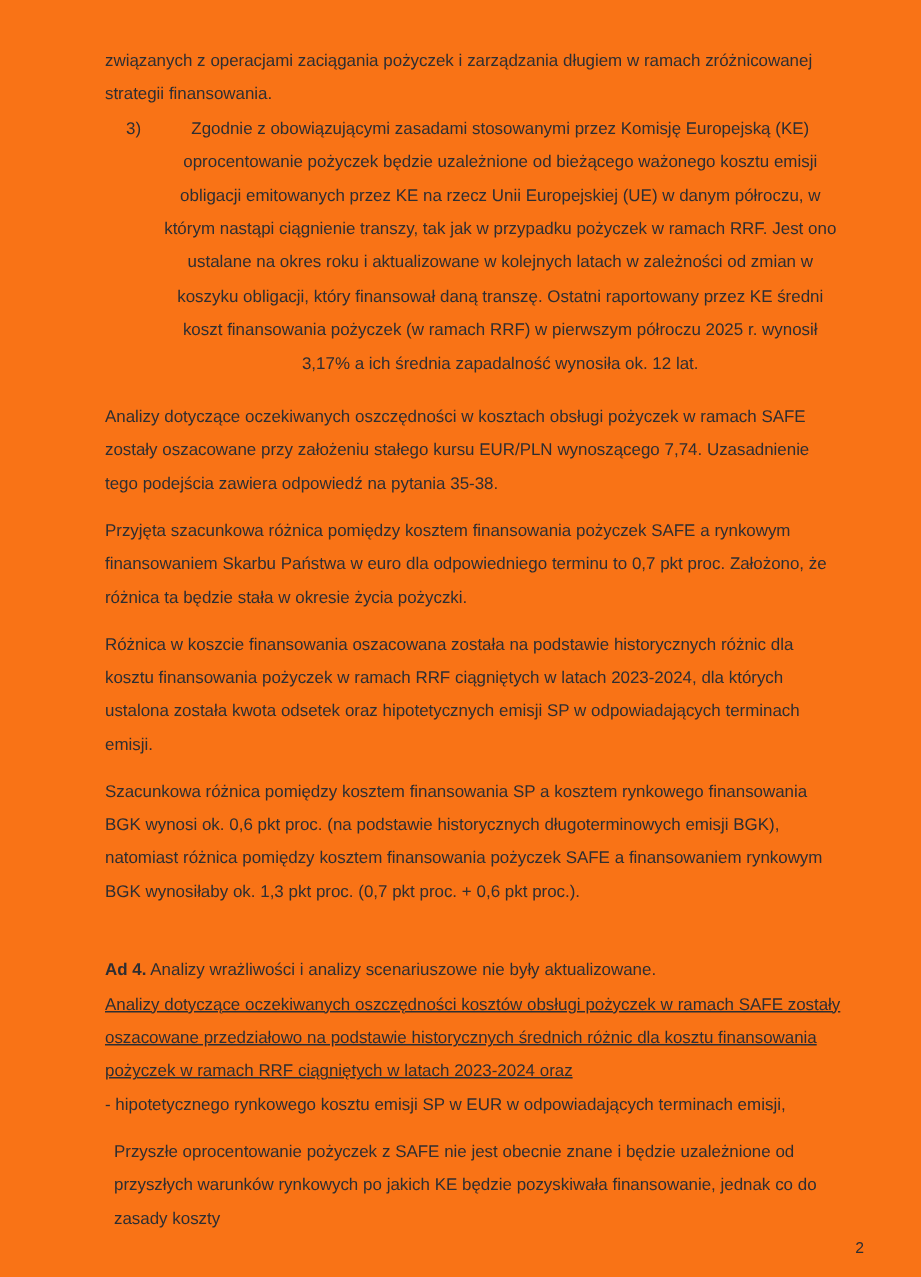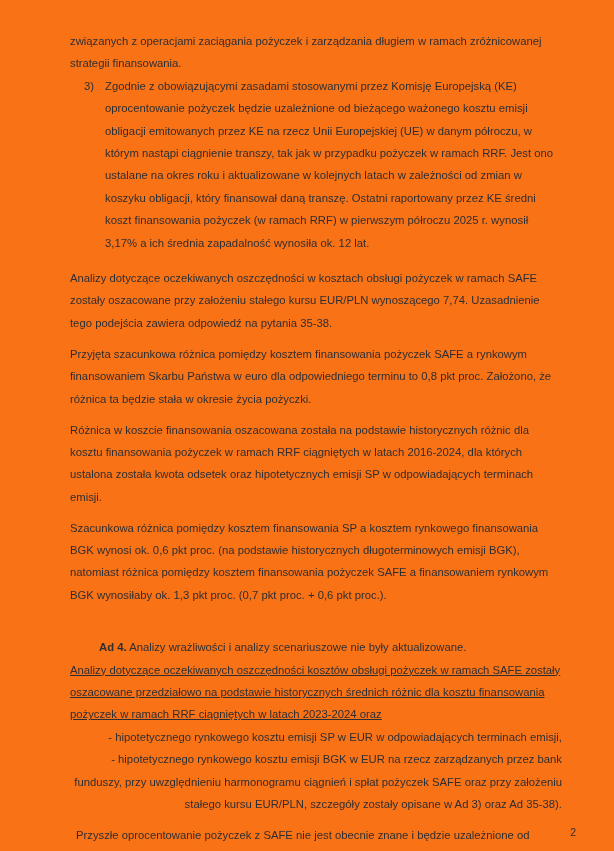--- a/index.html
+++ b/index.html
@@ -55,34 +55,33 @@
   .numlist .marker {
     position: absolute;
     left: 14px;
     top: 0;
     font-size: 11.3px;
     line-height: 22.4px;
     color: #2e2e32;
   }
   .numlist .body {
     display: block;
+    text-align: center;
   }
   .indent-para {
     padding-left: 6px;
   }
   .bold {
     font-weight: bold;
-    margin-left: 29px;
   }
   .dash-line {
     font-size: 11.3px;
     line-height: 22.4px;
     color: #2e2e32;
     margin: 0;
-    text-align: right;
   }
   .page-number {
     position: absolute;
     right: 38px;
     bottom: 12px;
     font-size: 10.5px;
     color: #2e2e32;
     line-height: 14px;
   }
 </style>
@@ -98,41 +97,40 @@
       <span class="marker">3)</span>
       <span class="body">Zgodnie z obowiązującymi zasadami stosowanymi przez Komisję Europejską (KE) oprocentowanie pożyczek będzie uzależnione od bieżącego ważonego kosztu emisji obligacji emitowanych przez KE na rzecz Unii Europejskiej (UE) w danym półroczu, w którym nastąpi ciągnienie transzy, tak jak w przypadku pożyczek w ramach RRF. Jest ono ustalane na okres roku i aktualizowane w kolejnych latach w zależności od zmian w koszyku obligacji, który finansował daną transzę. Ostatni raportowany przez KE średni koszt finansowania pożyczek (w ramach RRF) w pierwszym półroczu 2025 r. wynosił 3,17% a ich średnia zapadalność wynosiła ok. 12 lat.</span>
     </div>
 
     <div class="gap-md"></div>
 
     <p class="para">Analizy dotyczące oczekiwanych oszczędności w kosztach obsługi pożyczek w ramach SAFE zostały oszacowane przy założeniu stałego kursu EUR/PLN wynoszącego 7,74. Uzasadnienie tego podejścia zawiera odpowiedź na pytania 35-38.</p>
 
     <div class="gap-sm"></div>
 
-    <p class="para">Przyjęta szacunkowa różnica pomiędzy kosztem finansowania pożyczek SAFE a rynkowym finansowaniem Skarbu Państwa w euro dla odpowiedniego terminu to 0,8 pkt proc. Założono, że różnica ta będzie stała w okresie życia pożyczki.</p>
+    <p class="para">Przyjęta szacunkowa różnica pomiędzy kosztem finansowania pożyczek SAFE a rynkowym finansowaniem Skarbu Państwa w euro dla odpowiedniego terminu to 0,7 pkt proc. Założono, że różnica ta będzie stała w okresie życia pożyczki.</p>
 
     <div class="gap-sm"></div>
 
-    <p class="para">Różnica w koszcie finansowania oszacowana została na podstawie historycznych różnic dla kosztu finansowania pożyczek w ramach RRF ciągniętych w latach 2016-2024, dla których ustalona została kwota odsetek oraz hipotetycznych emisji SP w odpowiadających terminach emisji.</p>
+    <p class="para">Różnica w koszcie finansowania oszacowana została na podstawie historycznych różnic dla kosztu finansowania pożyczek w ramach RRF ciągniętych w latach 2023-2024, dla których ustalona została kwota odsetek oraz hipotetycznych emisji SP w odpowiadających terminach emisji.</p>
 
     <div class="gap-sm"></div>
 
     <p class="para">Szacunkowa różnica pomiędzy kosztem finansowania SP a kosztem rynkowego finansowania  BGK wynosi ok. 0,6 pkt proc. (na podstawie historycznych długoterminowych emisji BGK), natomiast różnica pomiędzy kosztem finansowania pożyczek SAFE a finansowaniem rynkowym  BGK wynosiłaby ok. 1,3 pkt proc. (0,7 pkt proc. + 0,6 pkt proc.).</p>
 
     <div class="gap-lg"></div>
 
     <p class="para">
       <span class="bold">Ad 4.</span><span> Analizy wrażliwości i analizy scenariuszowe nie były aktualizowane.</span>
     </p>
 
     <p class="para cont">Analizy dotyczące oczekiwanych oszczędności kosztów obsługi pożyczek w ramach SAFE zostały oszacowane przedziałowo na podstawie historycznych średnich różnic dla kosztu finansowania pożyczek w ramach RRF ciągniętych w latach 2023-2024 oraz</p>
 
     <p class="dash-line">- hipotetycznego rynkowego kosztu emisji SP w EUR w odpowiadających terminach emisji,</p>
 
-    <p class="dash-line">- hipotetycznego rynkowego kosztu emisji BGK w EUR na rzecz zarządzanych przez bank funduszy, przy uwzględnieniu harmonogramu ciągnień i spłat pożyczek SAFE oraz przy założeniu stałego kursu EUR/PLN, szczegóły zostały opisane w Ad 3) oraz Ad 35-38).</p>
 
     <div class="gap-sm"></div>
 
     <p class="para indent-para">Przyszłe oprocentowanie pożyczek z SAFE nie jest obecnie znane i będzie uzależnione od przyszłych warunków rynkowych po jakich KE będzie pozyskiwała finansowanie, jednak co do zasady koszty</p>
 
   </div>
 
   <div class="page-number">2</div>
 </div>
 

